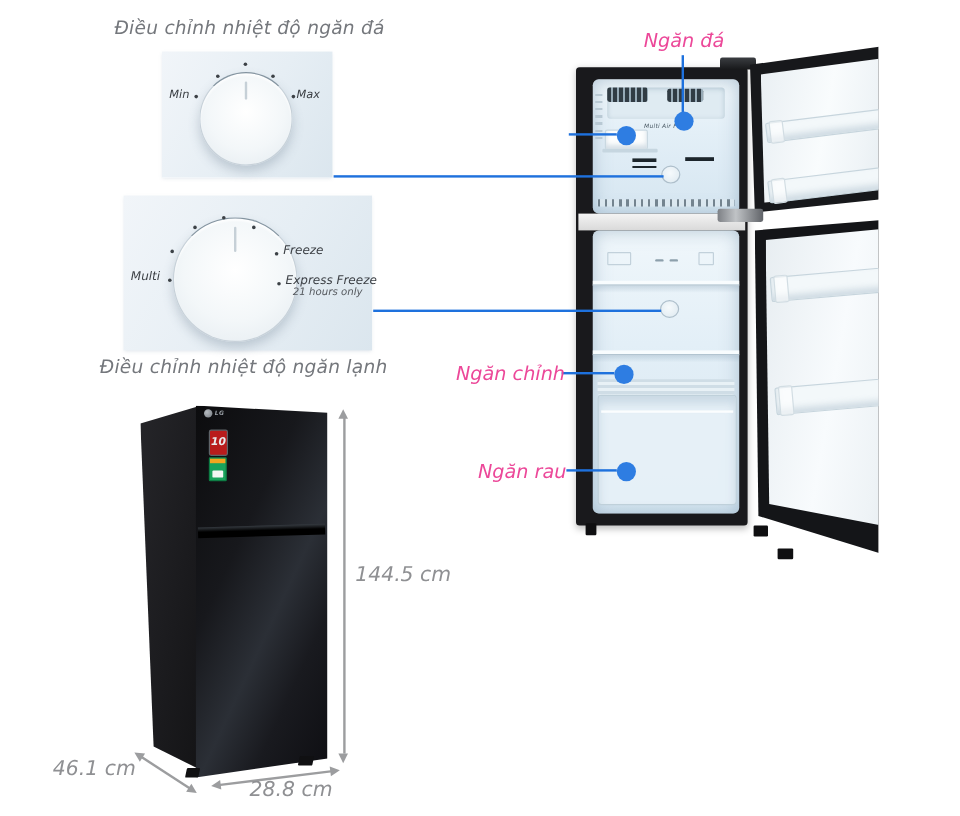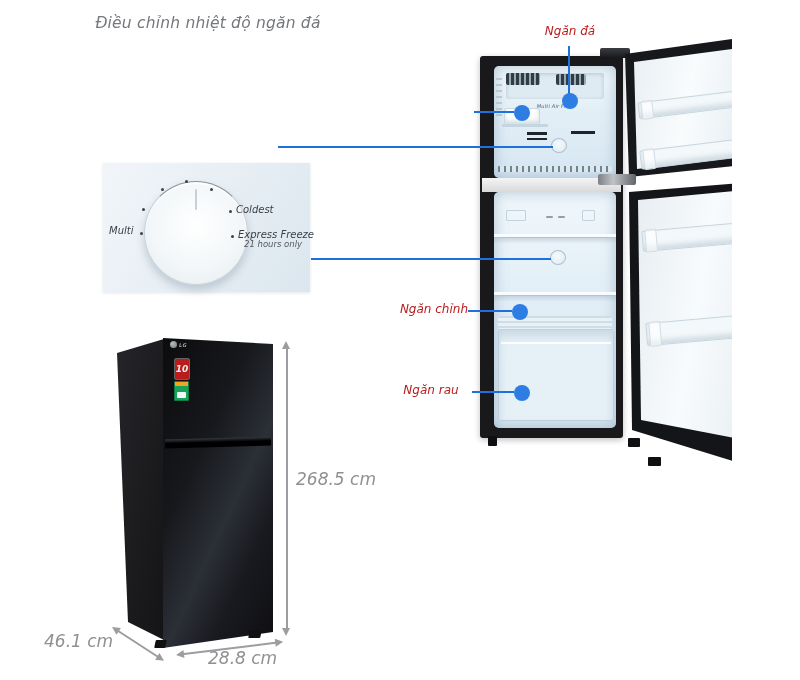--- a/index.html
+++ b/index.html
@@ -149,71 +149,84 @@
   #lineB{left:311px;top:258px;width:240px;}
   #lineNganDa{left:568px;top:46px;height:48px;}
   #lineKhay{left:474px;top:111px;width:40px;}
   #lineLanh{left:468px;top:310px;width:44px;}
   #lineRau{left:472px;top:391px;width:42px;}
   .bdot{width:16px;height:16px;border-radius:50%;background:#2e7de2;}
   #dotNganDa{left:562px;top:93px;}
   #dotKhay{left:514px;top:105px;}
   #dotLanh{left:512px;top:304px;}
   #dotRau{left:514px;top:385px;}
-  .callout{color:#b91c1c;font-size:12px;white-space:nowrap;}
+  .callout{color:#ec4899;font-size:16px;white-space:nowrap;}
   #lblNganDa{left:520px;top:24px;width:100px;text-align:center;}
   #lblKhay{left:328px;top:102px;width:144px;text-align:right;}
   #lblLanh{left:380px;top:302px;width:88px;text-align:right;}
-  #lblRau{left:390px;top:383px;width:82px;text-align:center;}
+  #lblRau{left:390px;top:383px;width:82px;text-align:right;}
 </style>
 </head>
 <body>
 
 <div class="stage">
 
   <div class="abs panel-title" id="title1">Điều chỉnh nhiệt độ ngăn đá</div>
 
+  <div class="abs ctrl-panel" id="panel1">
+    <div class="dial" id="dial1">
+      <div class="dial-indicator"></div>
+    </div>
+    <div class="dial-label" style="left:6px;top:31px;">Min</div>
+    <div class="dial-label" style="left:112px;top:31px;">Max</div>
+    <div class="mark-dot" style="left:27px;top:36px;"></div>
+    <div class="mark-dot" style="left:45px;top:19px;"></div>
+    <div class="mark-dot" style="left:68px;top:9px;"></div>
+    <div class="mark-dot" style="left:91px;top:19px;"></div>
+    <div class="mark-dot" style="left:108px;top:36px;"></div>
+  </div>
 
   <div class="abs ctrl-panel" id="panel2">
     <div class="dial" id="dial2">
       <div class="dial-indicator"></div>
     </div>
     <div class="dial-label" style="left:6px;top:62px;font-size:10px;">Multi</div>
-    <div class="dial-label" style="left:133px;top:41px;font-size:10px;">Coldest</div>
+    <div class="dial-label" style="left:133px;top:41px;font-size:10px;">Freeze</div>
     <div class="dial-label" style="left:135px;top:66px;font-size:10px;">Express Freeze</div>
     <div class="dial-label small" style="left:141px;top:76px;">21 hours only</div>
     <div class="mark-dot" style="left:37px;top:69px;"></div>
     <div class="mark-dot" style="left:39px;top:45px;"></div>
     <div class="mark-dot" style="left:58px;top:25px;"></div>
     <div class="mark-dot" style="left:82px;top:17px;"></div>
     <div class="mark-dot" style="left:107px;top:25px;"></div>
     <div class="mark-dot" style="left:126px;top:47px;"></div>
     <div class="mark-dot" style="left:128px;top:72px;"></div>
   </div>
 
+  <div class="abs panel-title" id="title2">Điều chỉnh nhiệt độ ngăn lạnh</div>
 
   <div class="abs" id="bf-side"></div>
   <div class="abs" id="bf-front"></div>
   <div class="abs" id="bf-divider"></div>
   <div class="abs" id="lg-badge">
     <span class="lg-mark"></span>
     <span class="lg-text">LG</span>
   </div>
   <div class="abs" id="sticker10">10</div>
   <div class="abs" id="stickerEnergy">
     <div class="strip"></div>
     <div class="box"></div>
   </div>
   <div class="abs bf-foot" id="bfFoot1"></div>
   <div class="abs bf-foot" id="bfFoot2"></div>
 
   <div class="abs dim-line" id="dimV"></div>
   <div class="abs arrow up" id="dimVup"></div>
   <div class="abs arrow down" id="dimVdown"></div>
-  <div class="abs dim-label" id="dimHeightLabel">268.5 cm</div>
+  <div class="abs dim-label" id="dimHeightLabel">144.5 cm</div>
 
   <div class="abs" id="dimW">
     <div class="bar"></div>
     <div class="arrow left"></div>
     <div class="arrow right"></div>
   </div>
   <div class="abs dim-label" id="dimWidthLabel">28.8 cm</div>
 
   <div class="abs" id="dimD">
     <div class="bar"></div>

